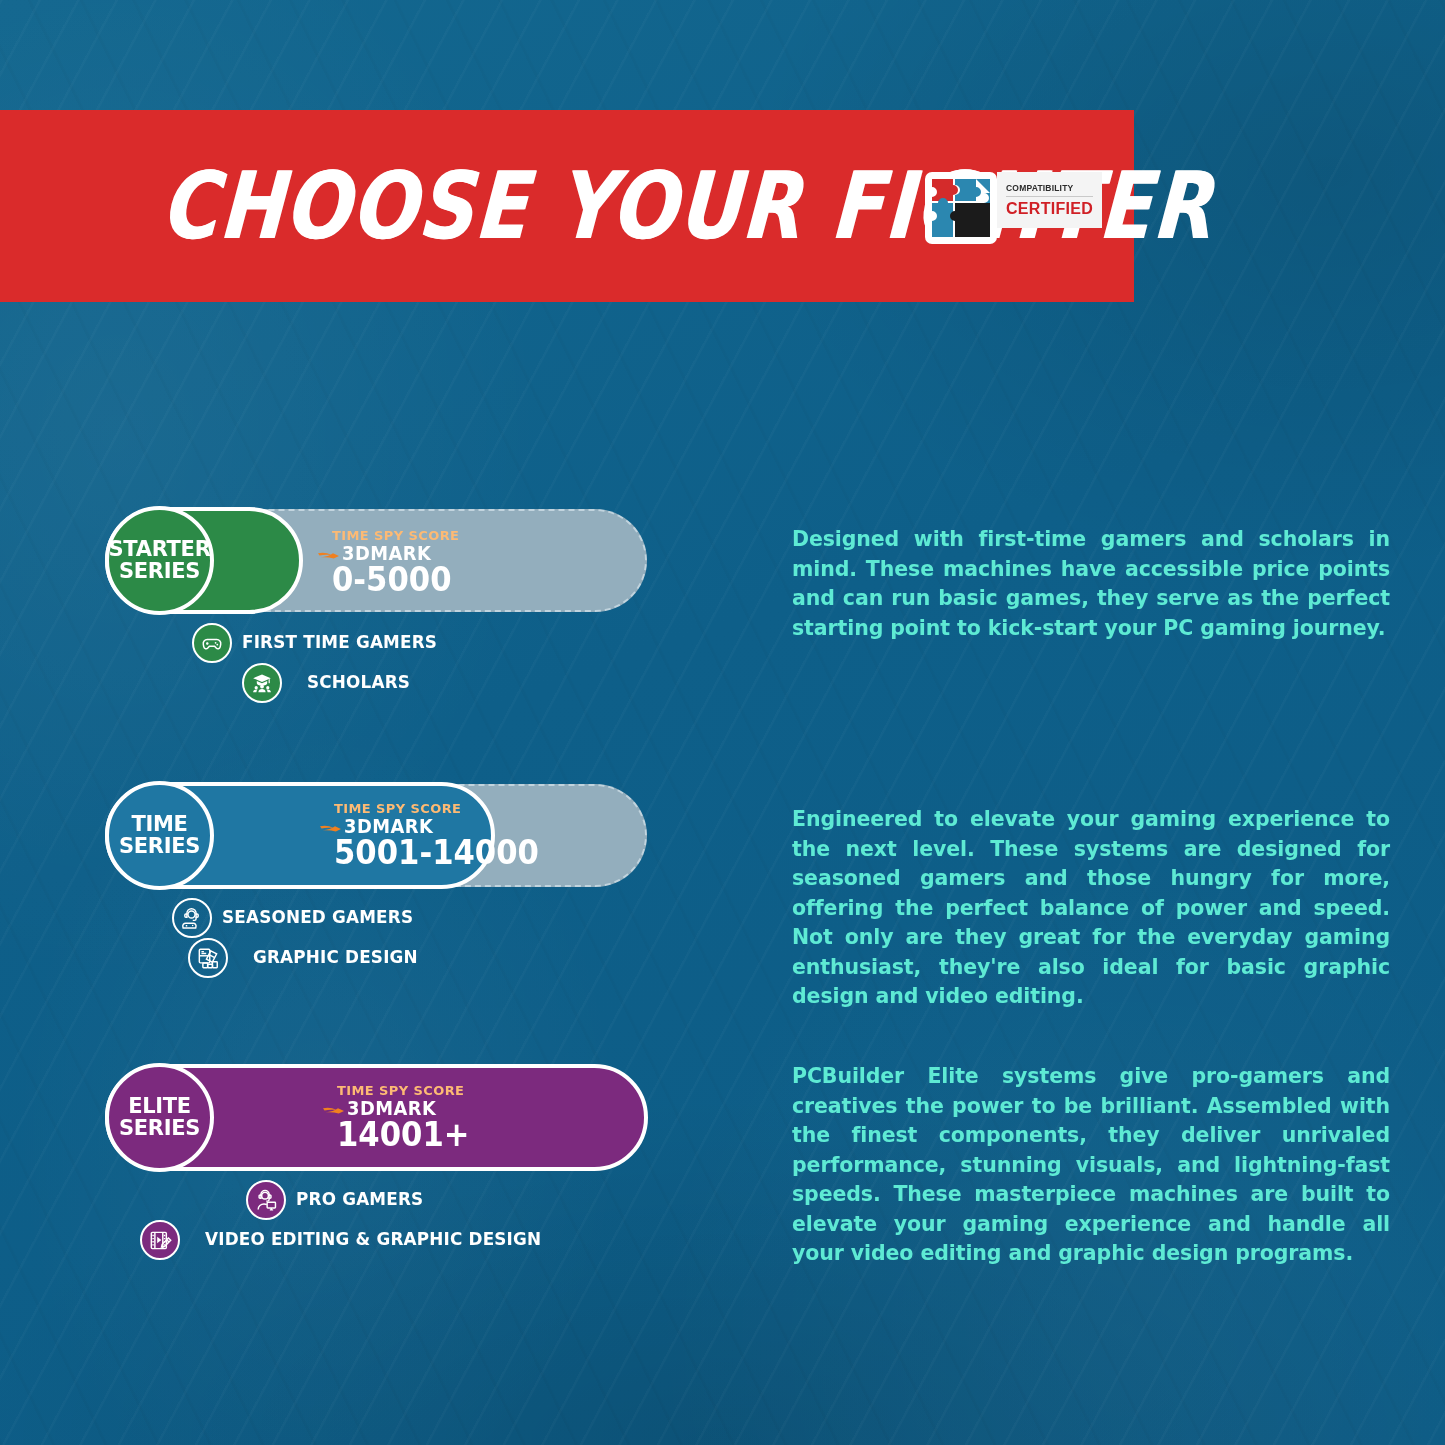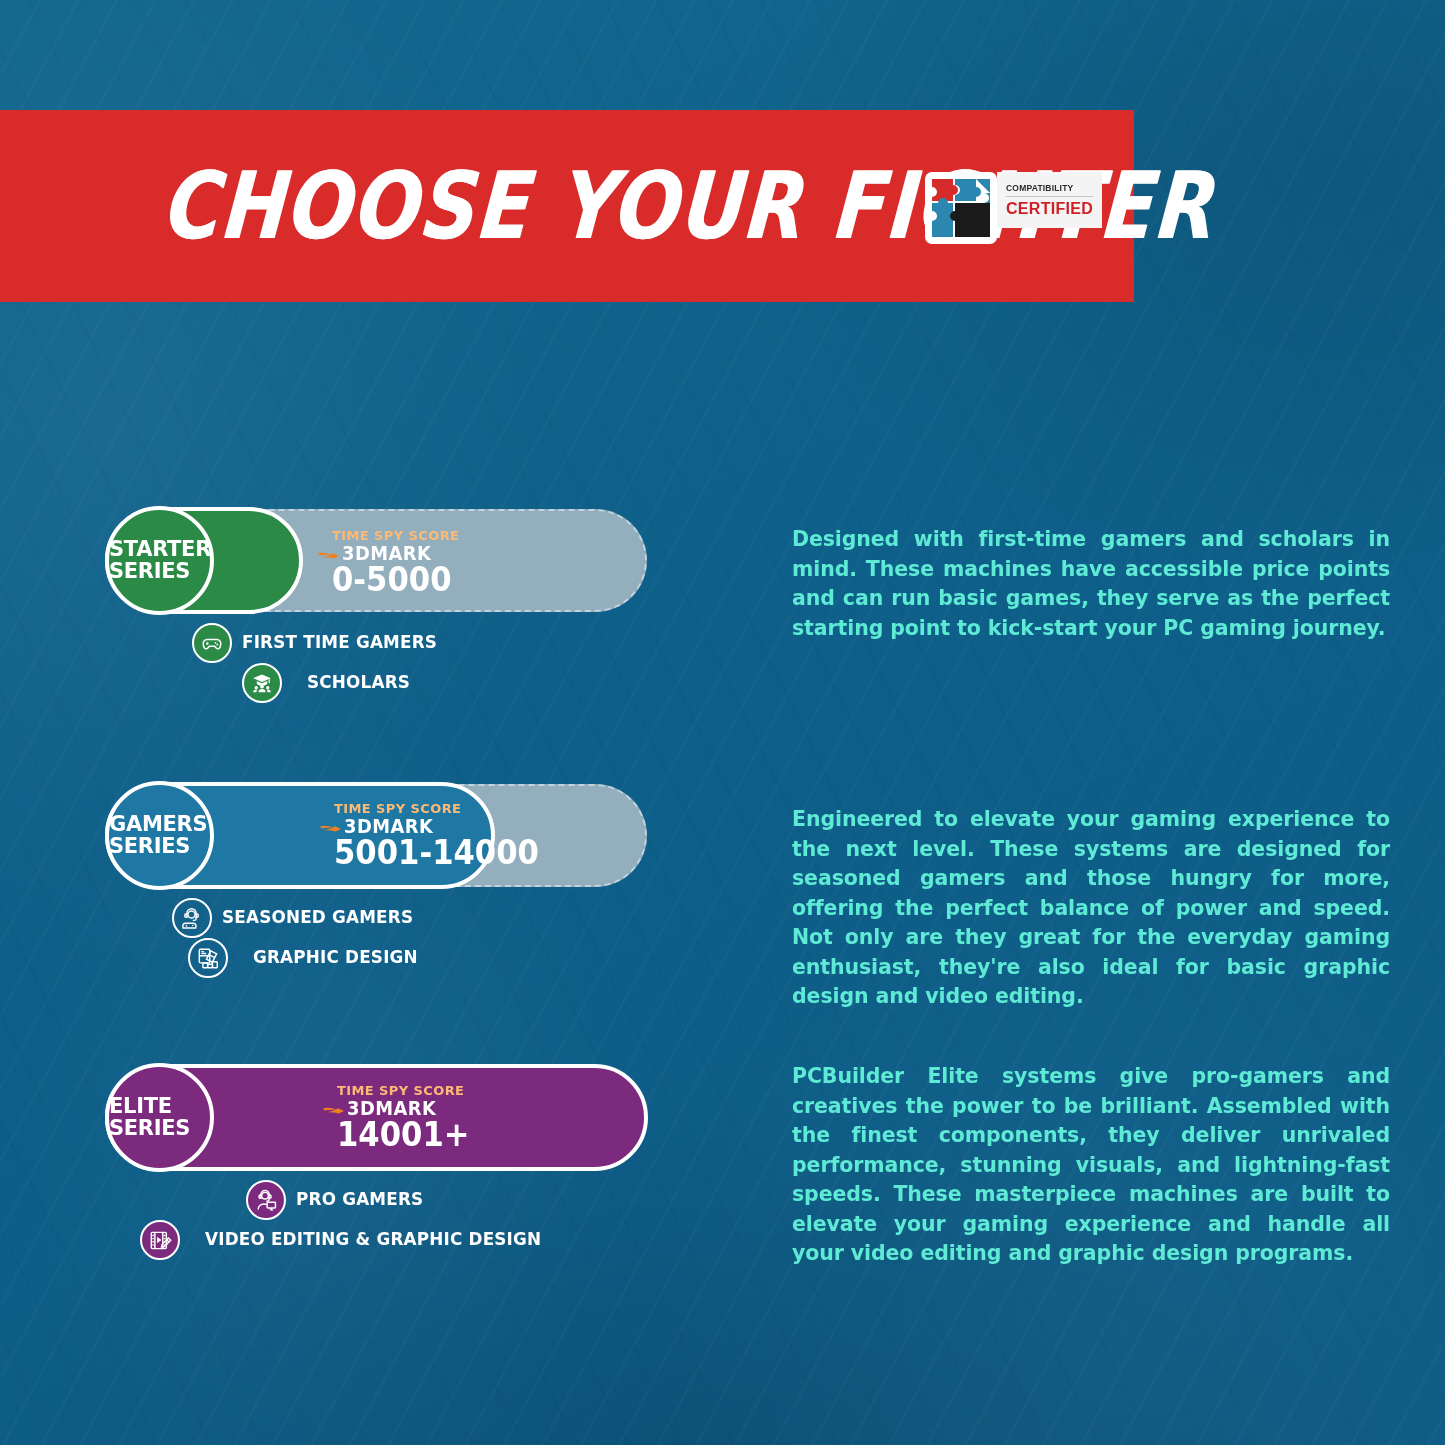--- a/index.html
+++ b/index.html
@@ -134,21 +134,21 @@
 
   
   .tier-circle {
     position: absolute;
     left: 105px; top: 11px;
     width: 109px; height: 109px;
     border-radius: 50%;
     border: 4px solid #ffffff;
     display: flex;
     flex-direction: column;
-    align-items: flex-start;
+    align-items: center;
     justify-content: center;
     z-index: 3;
   }
   .tier-circle.green  { background: #2c8a47; }
   .tier-circle.blue   { background: #1f77a3; }
   .tier-circle.purple { background: #7c2a7e; }
   .tier-circle span {
     color: #fff;
     font-family: "DejaVu Sans", sans-serif;
     font-size: 21px;
@@ -343,21 +343,21 @@
     </div>
   </div>
 
   <div class="desc" id="desc-0">Designed with first-time gamers and scholars in mind. These machines have accessible price points and can run basic games, they serve as the perfect starting point to kick-start your PC gaming journey.</div>
 
   <div class="tier-row" id="tier-row-1">
     <div class="track"></div>
     <div class="fill blue" style="width: 390px; background: rgb(31, 119, 163);"></div>
 
     <div class="tier-circle blue" style="background: rgb(31, 119, 163);">
-      <span>GAMERS</span>
+      <span>TIME</span>
       <span>SERIES</span>
     </div>
 
     <div class="score-block" id="score-1">
       <div class="score-label">TIME SPY SCORE</div>
       <div class="mark-row">
         <svg class="mark-arrow" viewBox="0 0 22 14">
           <path d="M0 4.2 C5 3.2 9 3.6 13.5 6.2 C9.5 5.6 5.5 5.6 1.5 6.6 Z" fill="#f08020"></path>
           <path d="M2.5 8.4 C7 7.8 11.5 8.4 15.8 9.5 L21 6.9 L15 4.3 C12 6.4 7.5 7.9 2.5 8.4 Z" fill="#f08020"></path>
         </svg>

